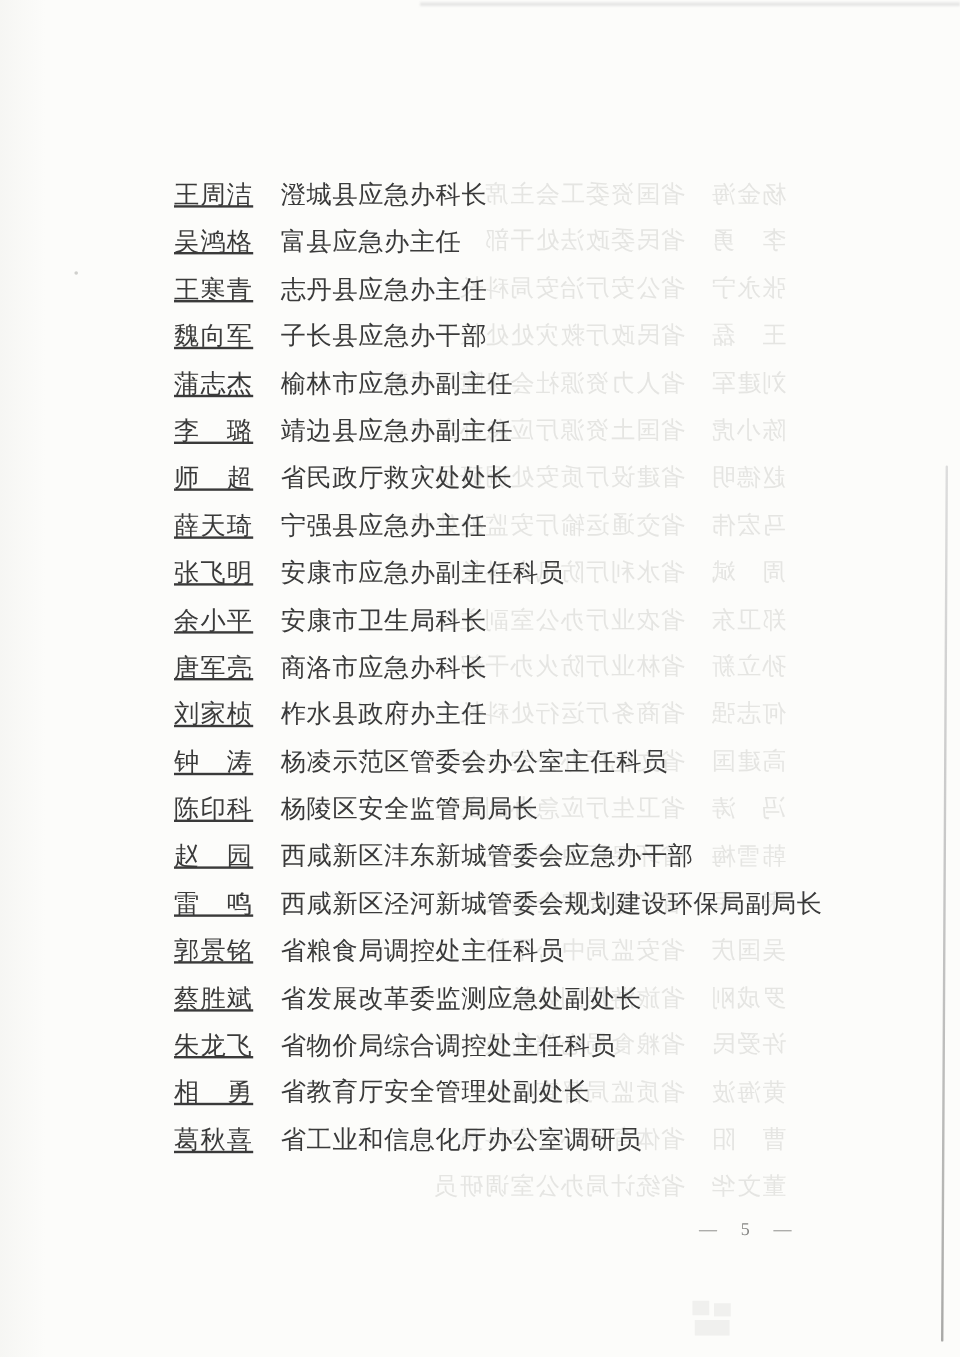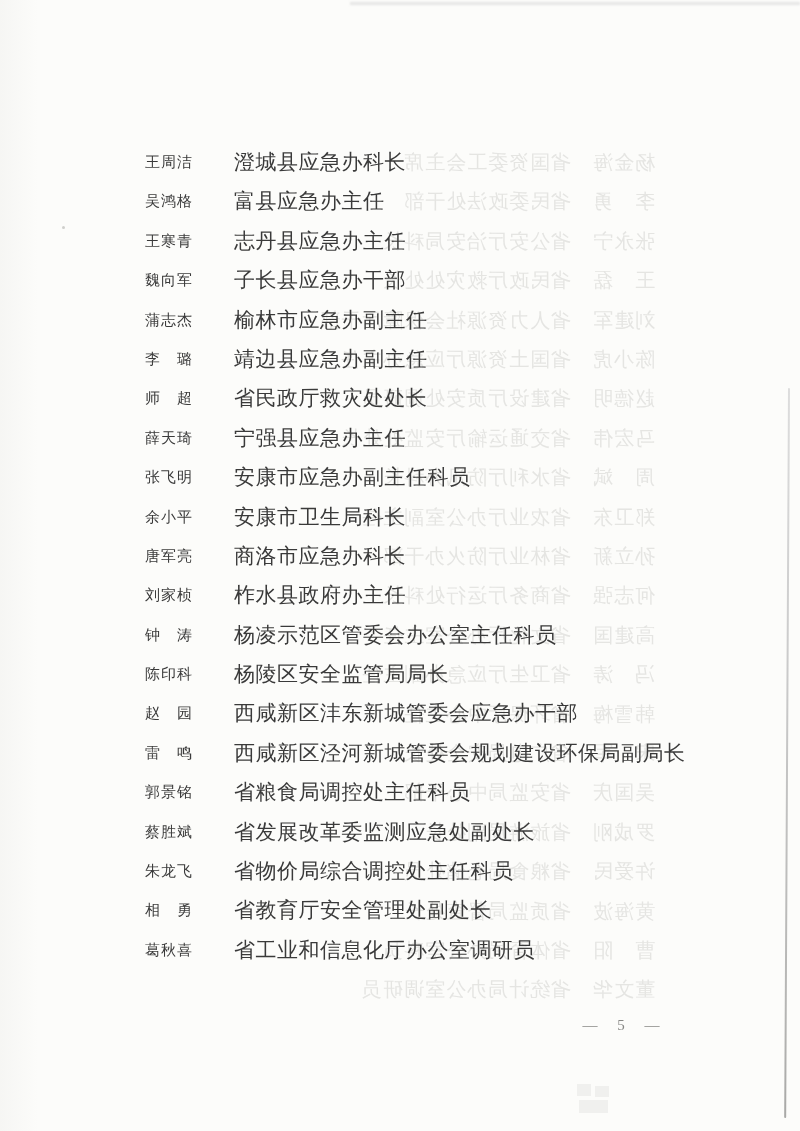--- a/index.html
+++ b/index.html
@@ -44,21 +44,21 @@
     background:linear-gradient(180deg,#dddddd 0%,#c7c7c7 45%,#b5b5b3 85%,#a8a8a6 100%);
     transform:rotate(0.3deg);transform-origin:top center;
     border-radius:1px;
   }
   .speck{position:absolute;width:3px;height:3px;border-radius:50%;background:#cfcfcc;}
   
   .roster{position:absolute;left:145px;top:143px;z-index:2;}
   .row{height:39.4px;line-height:39.4px;white-space:nowrap;}
   .name{
     display:inline-block;width:66px;
-    font-size:15px;color:#3a3a3a;letter-spacing:1px;vertical-align:top;
+    font-size:21px;color:#3a3a3a;letter-spacing:1px;vertical-align:top;text-decoration:underline;
   }
   .title{
     display:inline-block;margin-left:19px;
     font-size:21px;color:#3a3a3a;letter-spacing:0.5px;vertical-align:top;text-align:right;
   }
   .page-number{
     position:absolute;left:568px;top:1017px;width:110px;z-index:2;
     font-size:15px;color:#868684;letter-spacing:4px;word-spacing:8px;
     text-align:center;white-space:nowrap;
   }

